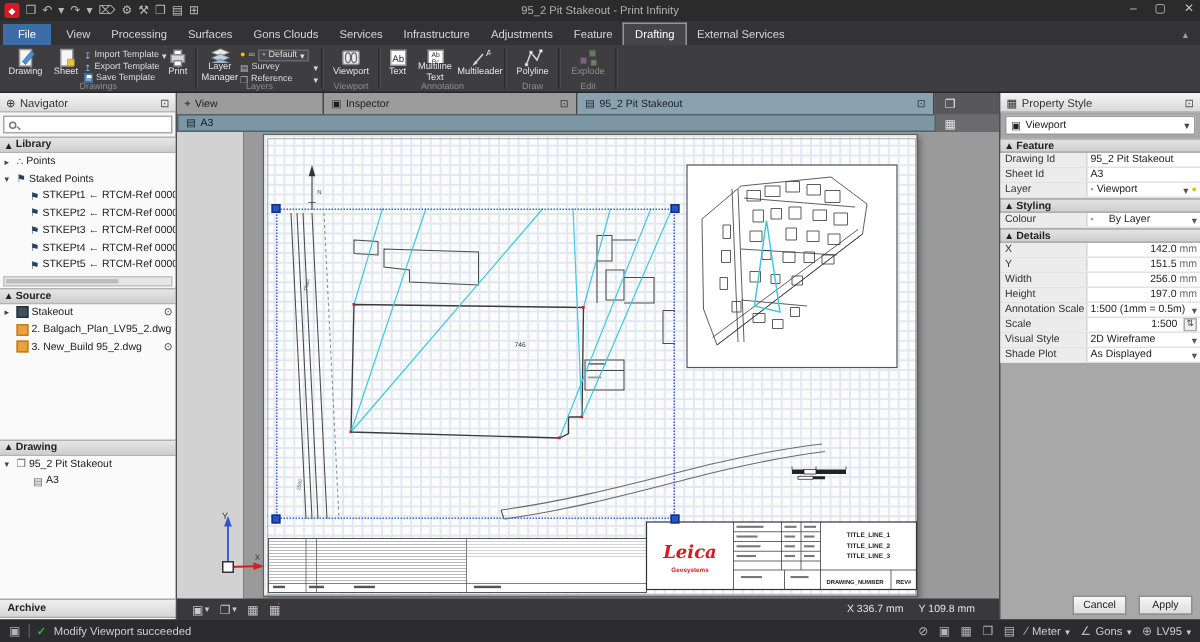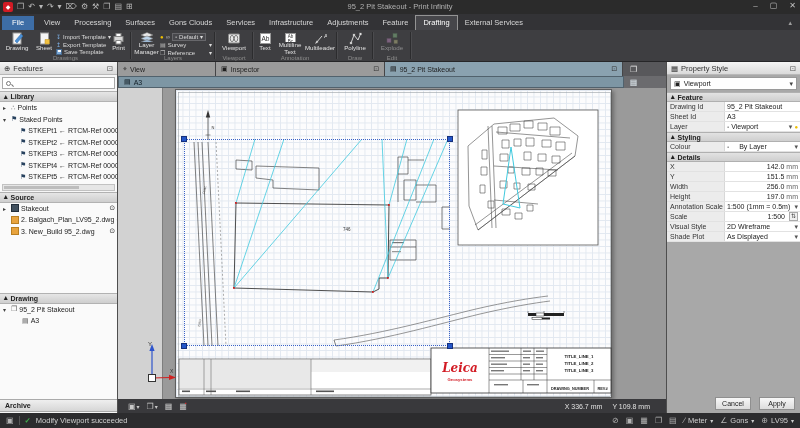--- a/index.html
+++ b/index.html
@@ -303,21 +303,21 @@
         </div>
       </div>
       <div class="rlabel">Edit</div>
     </div>
     <div class="rsep"></div>
   </div>
 
   <div class="navigator">
     <div class="ptitle">
       <span>⊕</span>
-      <span>Features</span>
+      <span>Navigator</span>
       <span class="pin">⊡</span>
     </div>
     <div class="search">
       <span class="mag"></span>
       <input class="searchin" style="">
     </div>
     <div class="sechead">
       <span>▴</span>
       <span>Library</span>
     </div>

